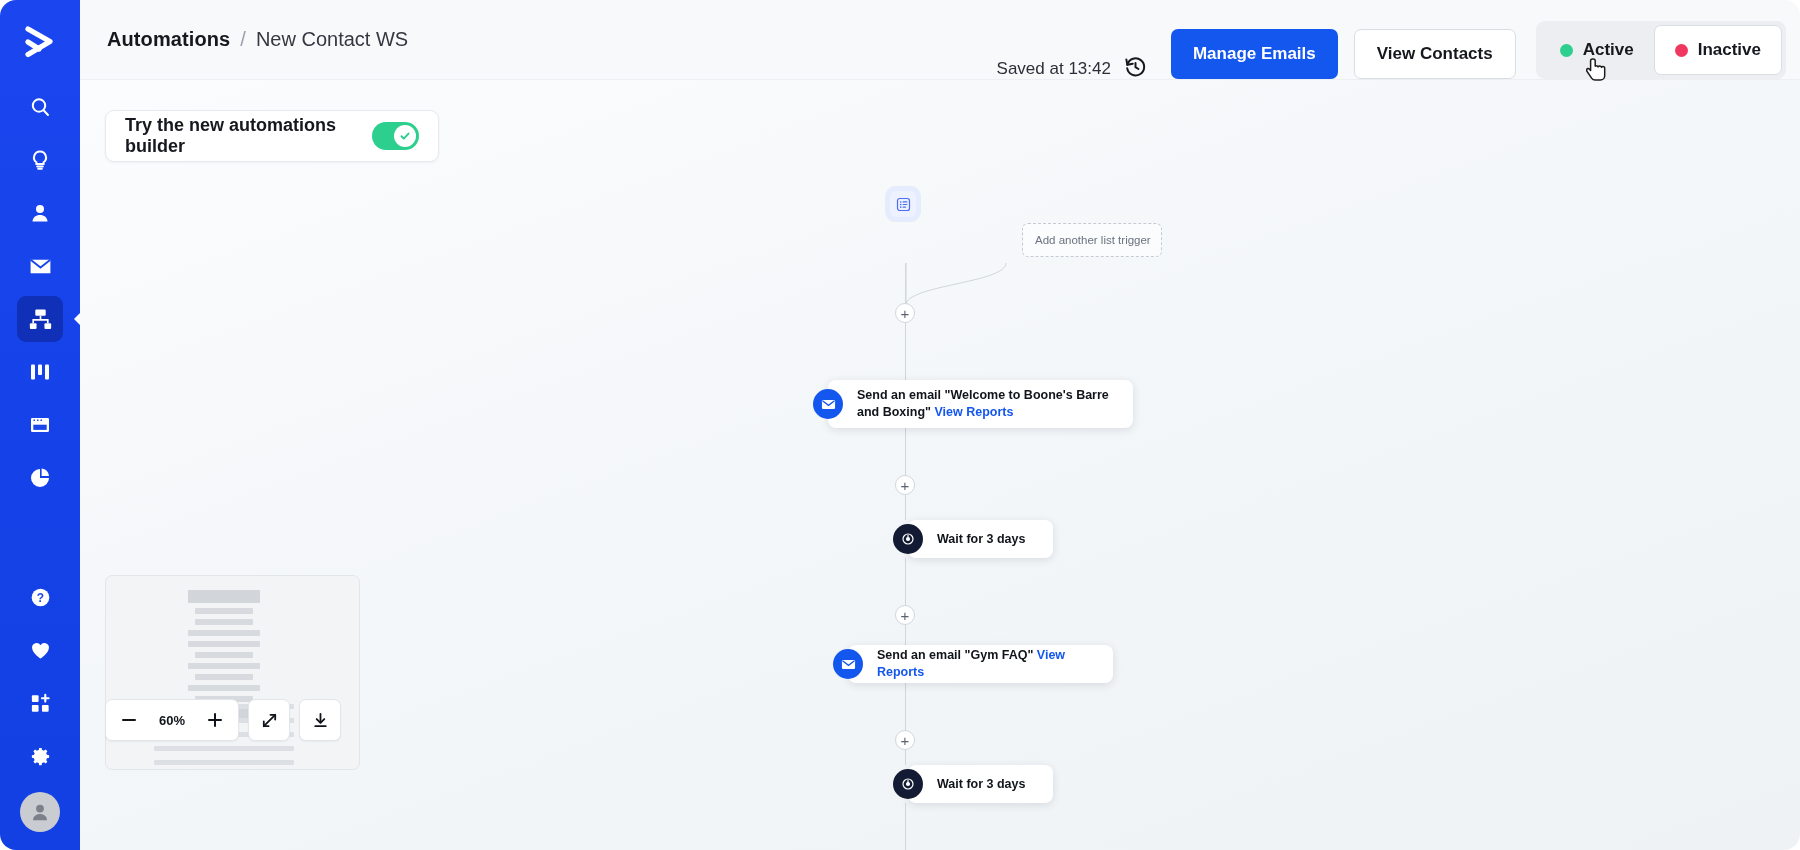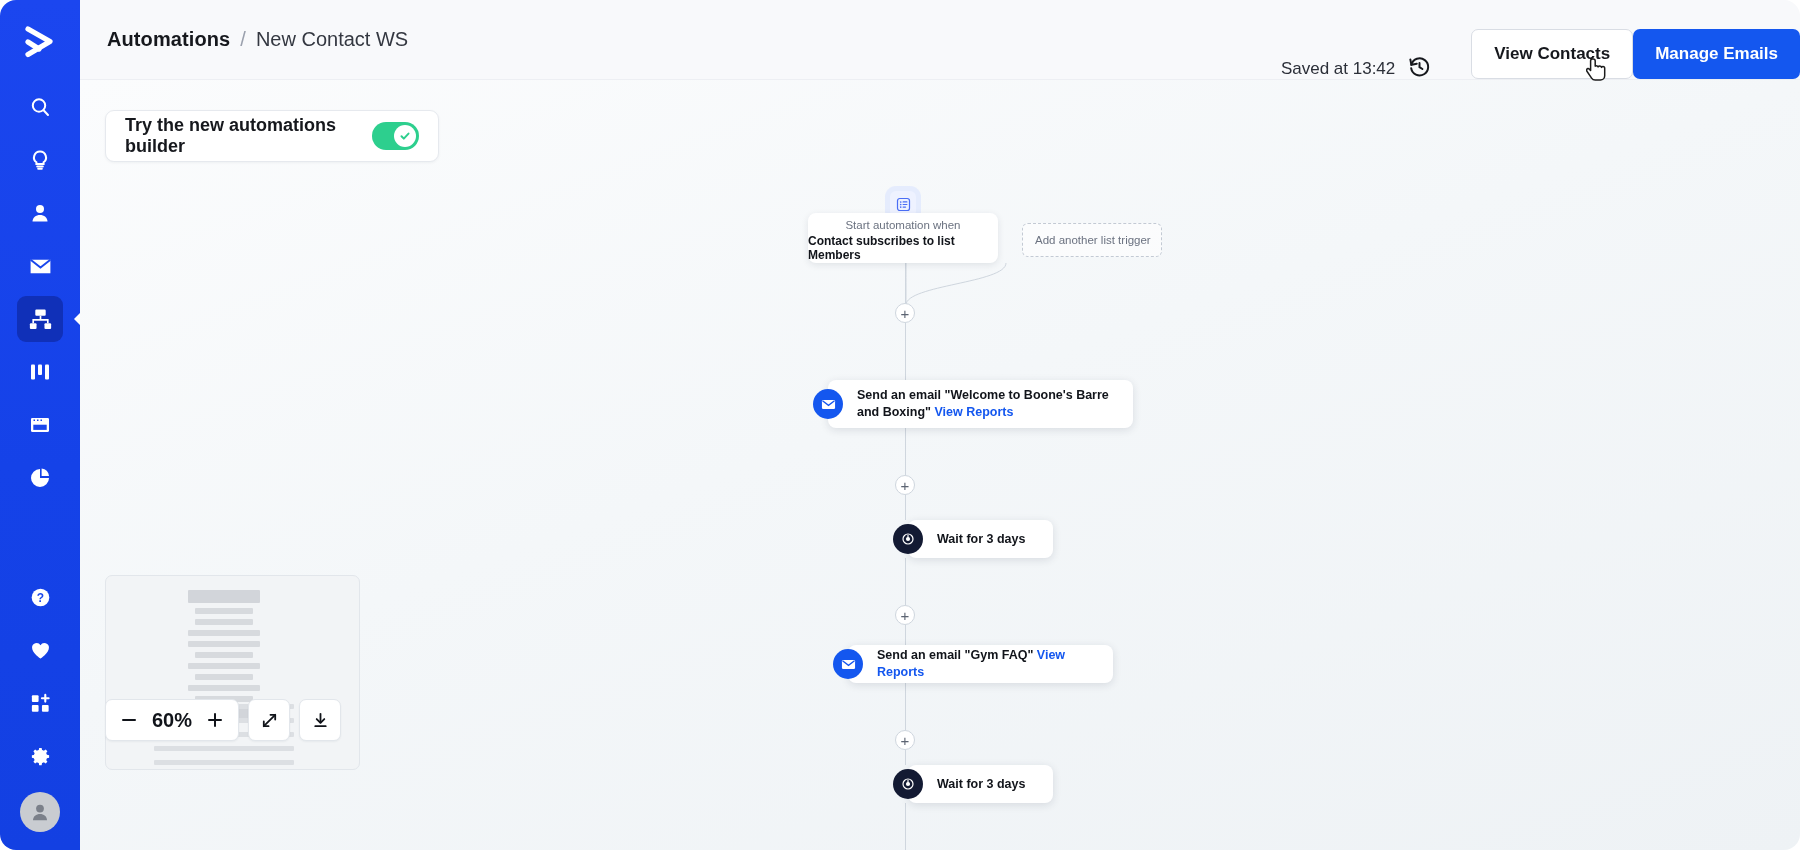--- a/index.html
+++ b/index.html
@@ -237,21 +237,21 @@
   .zoom-group {
     display: flex; align-items: center;
     height: 42px; padding: 0 6px;
     background: #ffffff; border: 1px solid #e2e6eb; border-radius: 7px;
     box-shadow: 0 1px 2px rgba(20,30,60,.05);
   }
   .zoom-btn {
     width: 34px; height: 34px; display: flex; align-items: center; justify-content: center;
     cursor: pointer; color: #11141a;
   }
-  .zoom-val { font-size: 20px; font-weight: bold; color: #11141a; min-width: 52px; text-align: center; }
+  .zoom-val { font-size: 13px; font-weight: bold; color: #11141a; min-width: 52px; text-align: center; }
   .icon-box {
     width: 42px; height: 42px;
     background: #ffffff; border: 1px solid #e2e6eb; border-radius: 7px;
     display: flex; align-items: center; justify-content: center;
     cursor: pointer;
     box-shadow: 0 1px 2px rgba(20,30,60,.05);
   }
 
   
   .cursor { position: absolute; left: 1586px; top: 57px; pointer-events: none; }
@@ -374,23 +374,33 @@
 
     <div class="header-right">
       <span class="saved-text">Saved at 13:42</span>
       <span class="history-icon">
         <svg width="25" height="25" viewBox="0 0 24 24" fill="none" stroke="#16181d" stroke-width="1.9" stroke-linecap="round">
           <path d="M4.2 10.2A8.2 8.2 0 1 1 4 13.6"></path>
           <polyline points="3.2,5.2 4.2,10.4 9.4,9.4"></polyline>
           <path d="M12 8.6v4l2.8 1.8"></path>
         </svg>
       </span>
+      <div class="btn btn-primary">Manage Emails</div>
       <div class="btn btn-outline">View Contacts</div>
-      <div class="btn btn-primary">Manage Emails</div>
-
+
+      <div class="status-switch">
+        <div class="status-opt">
+          <span class="dot" style="background:#2dcf8e"></span>
+          <span>Active</span>
+        </div>
+        <div class="status-opt selected">
+          <span class="dot" style="background:#f0375f"></span>
+          <span>Inactive</span>
+        </div>
+      </div>
     </div>
   </div>
 
   <div class="canvas">
 
     <div class="builder-card">
       <span class="builder-label">Try the new automations builder</span>
       <span class="toggle">
         <span class="knob">
           <svg width="12" height="12" viewBox="0 0 12 12" fill="none" stroke="#2dcf8e" stroke-width="2" stroke-linecap="round" stroke-linejoin="round">
@@ -420,24 +430,20 @@
       <div class="trigger-icon-badge">
         <svg width="15" height="15" viewBox="0 0 16 16" fill="none" stroke="#4b6ef5" stroke-width="1.3" stroke-linecap="round">
           <rect x="1.6" y="1.6" width="12.8" height="12.8" rx="2.4"></rect>
           <circle cx="5" cy="5.3" r="0.9" fill="#4b6ef5" stroke="none"></circle>
           <circle cx="5" cy="8" r="0.9" fill="#4b6ef5" stroke="none"></circle>
           <circle cx="5" cy="10.7" r="0.9" fill="#4b6ef5" stroke="none"></circle>
           <line x1="7.6" y1="5.3" x2="11.6" y2="5.3"></line>
           <line x1="7.6" y1="8" x2="11.6" y2="8"></line>
           <line x1="7.6" y1="10.7" x2="10.2" y2="10.7"></line>
         </svg>
-      </div>
-      <div class="node trigger-node">
-        <span class="trigger-sub">Start automation when</span>
-        <span class="trigger-main">Contact subscribes to list Members</span>
       </div>
 
       <div class="add-trigger">Add another list trigger</div>
 
       <div class="plus-node" style="left:815px;top:223px;">+</div>
       <div class="plus-node" style="left:815px;top:395px;">+</div>
       <div class="plus-node" style="left:815px;top:525px;">+</div>
       <div class="plus-node" style="left:815px;top:650px;">+</div>
 
       <div class="step step-email1">

